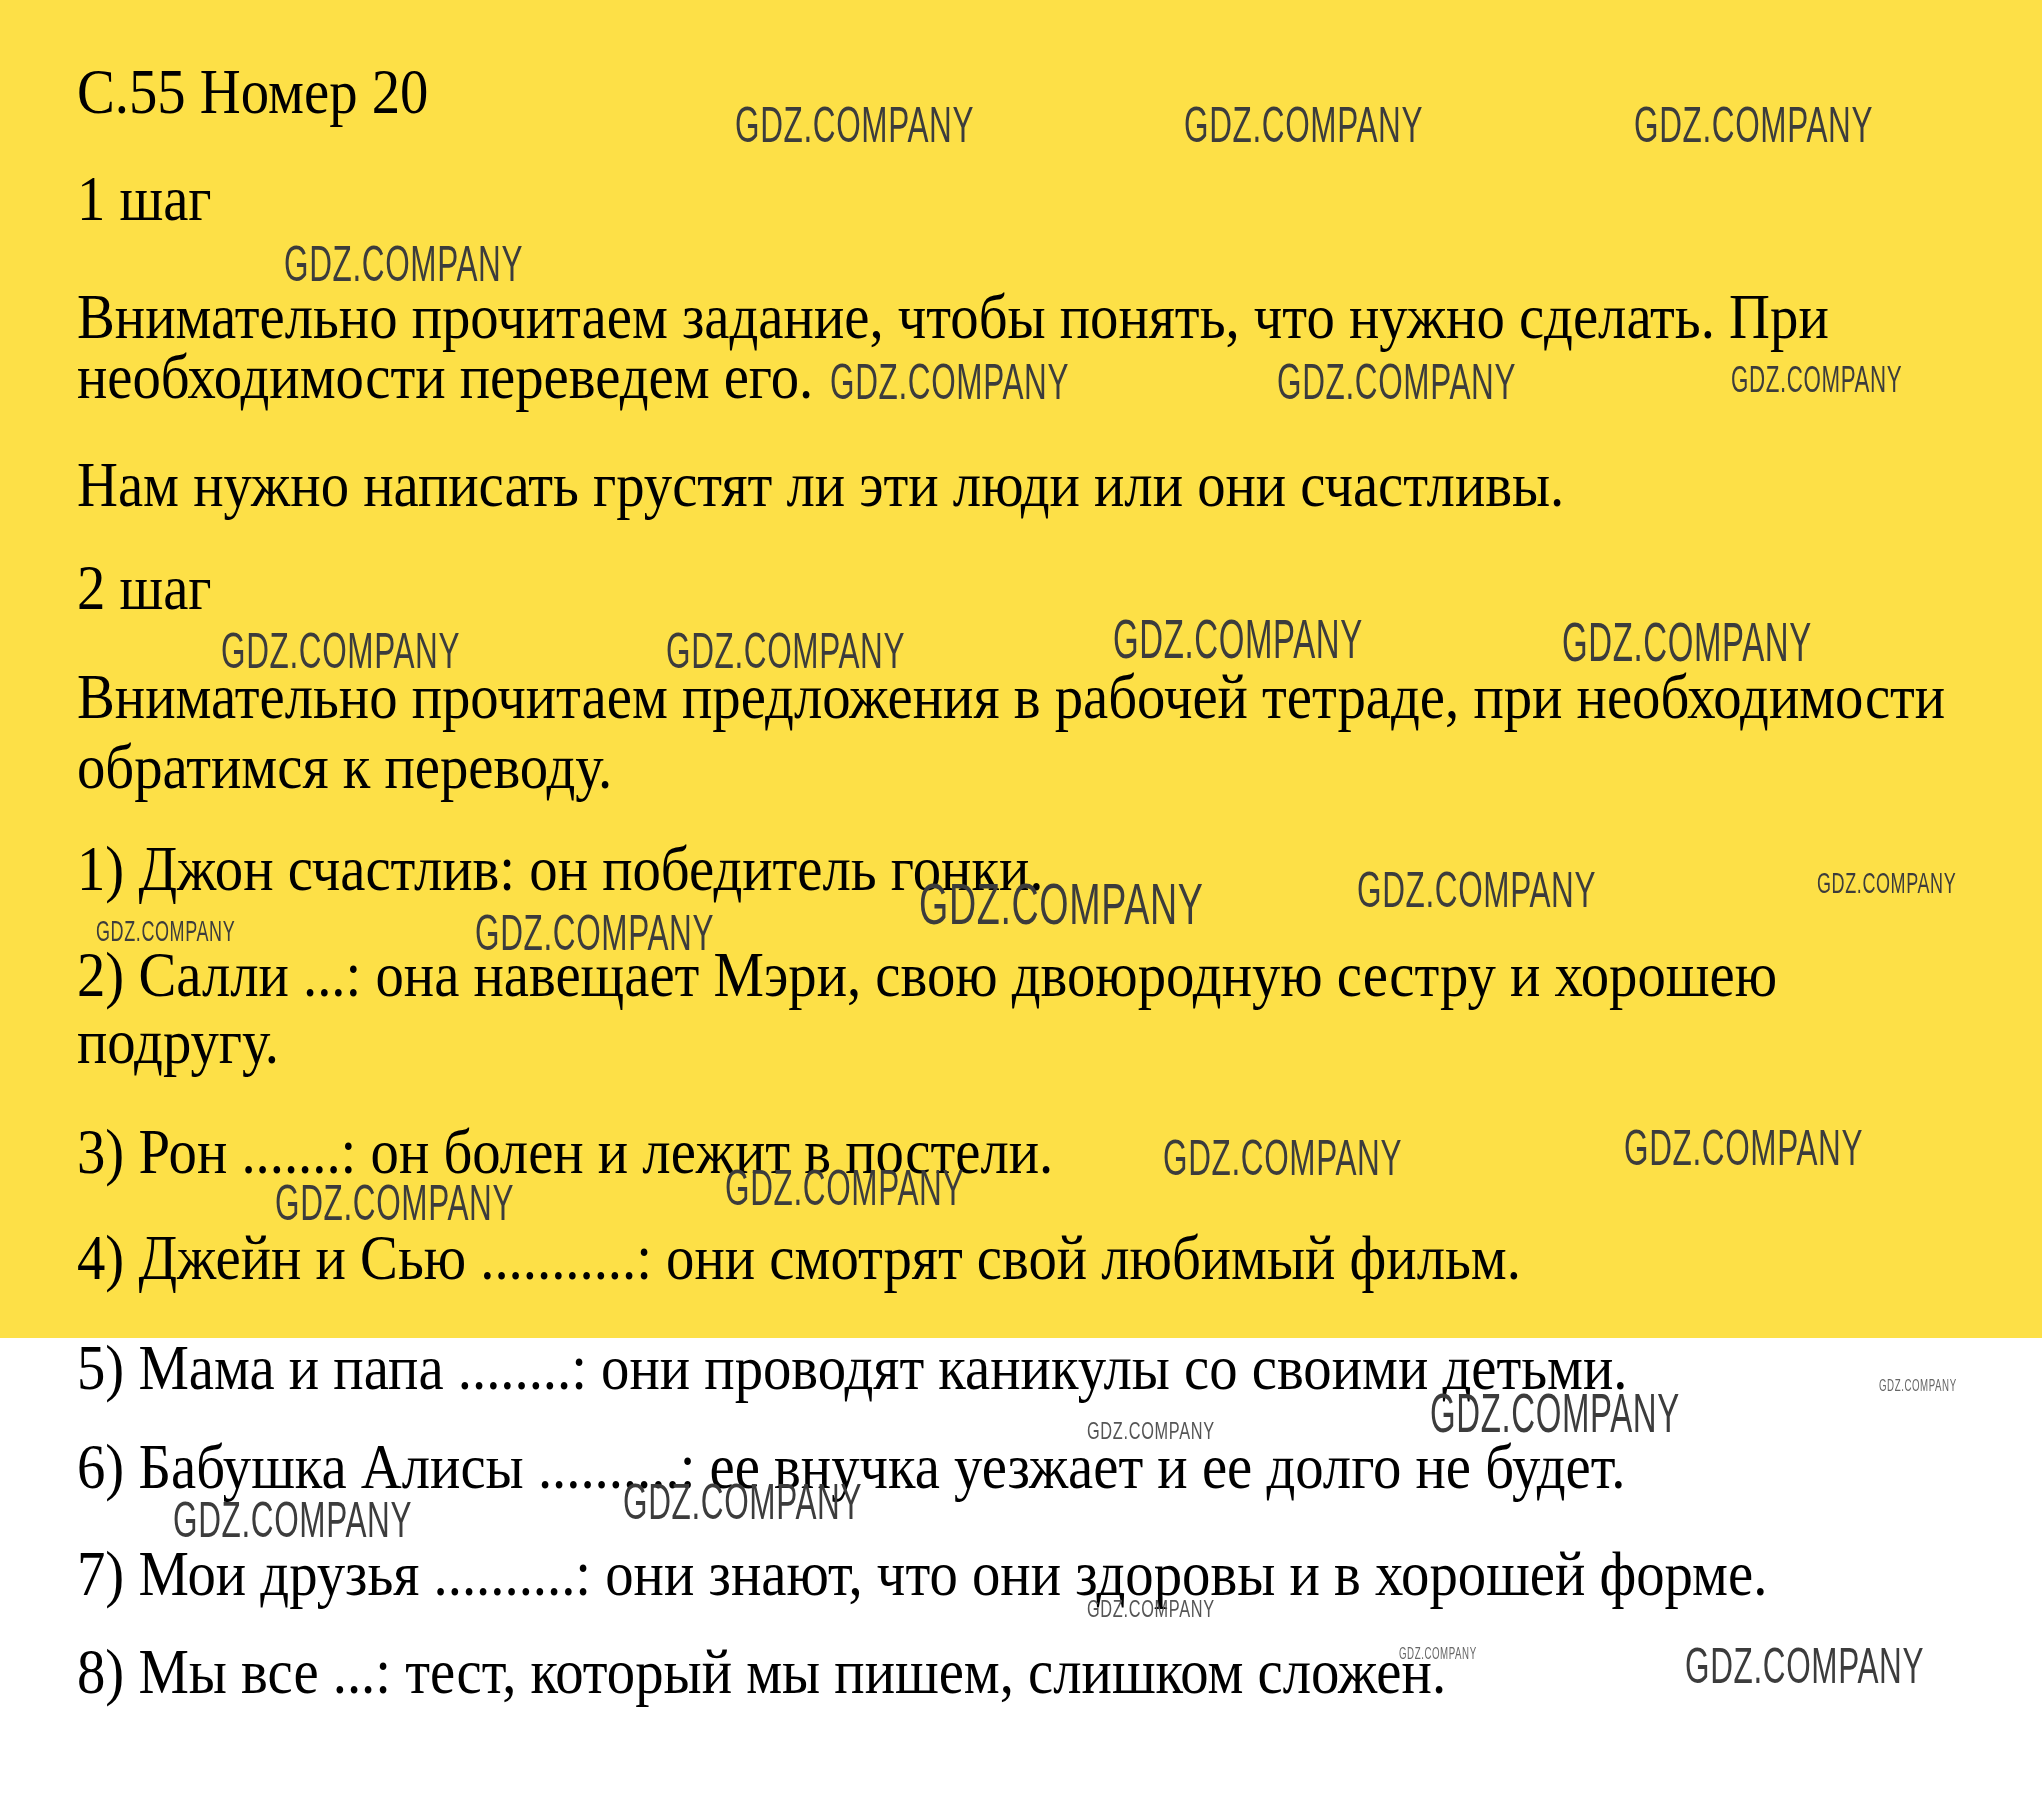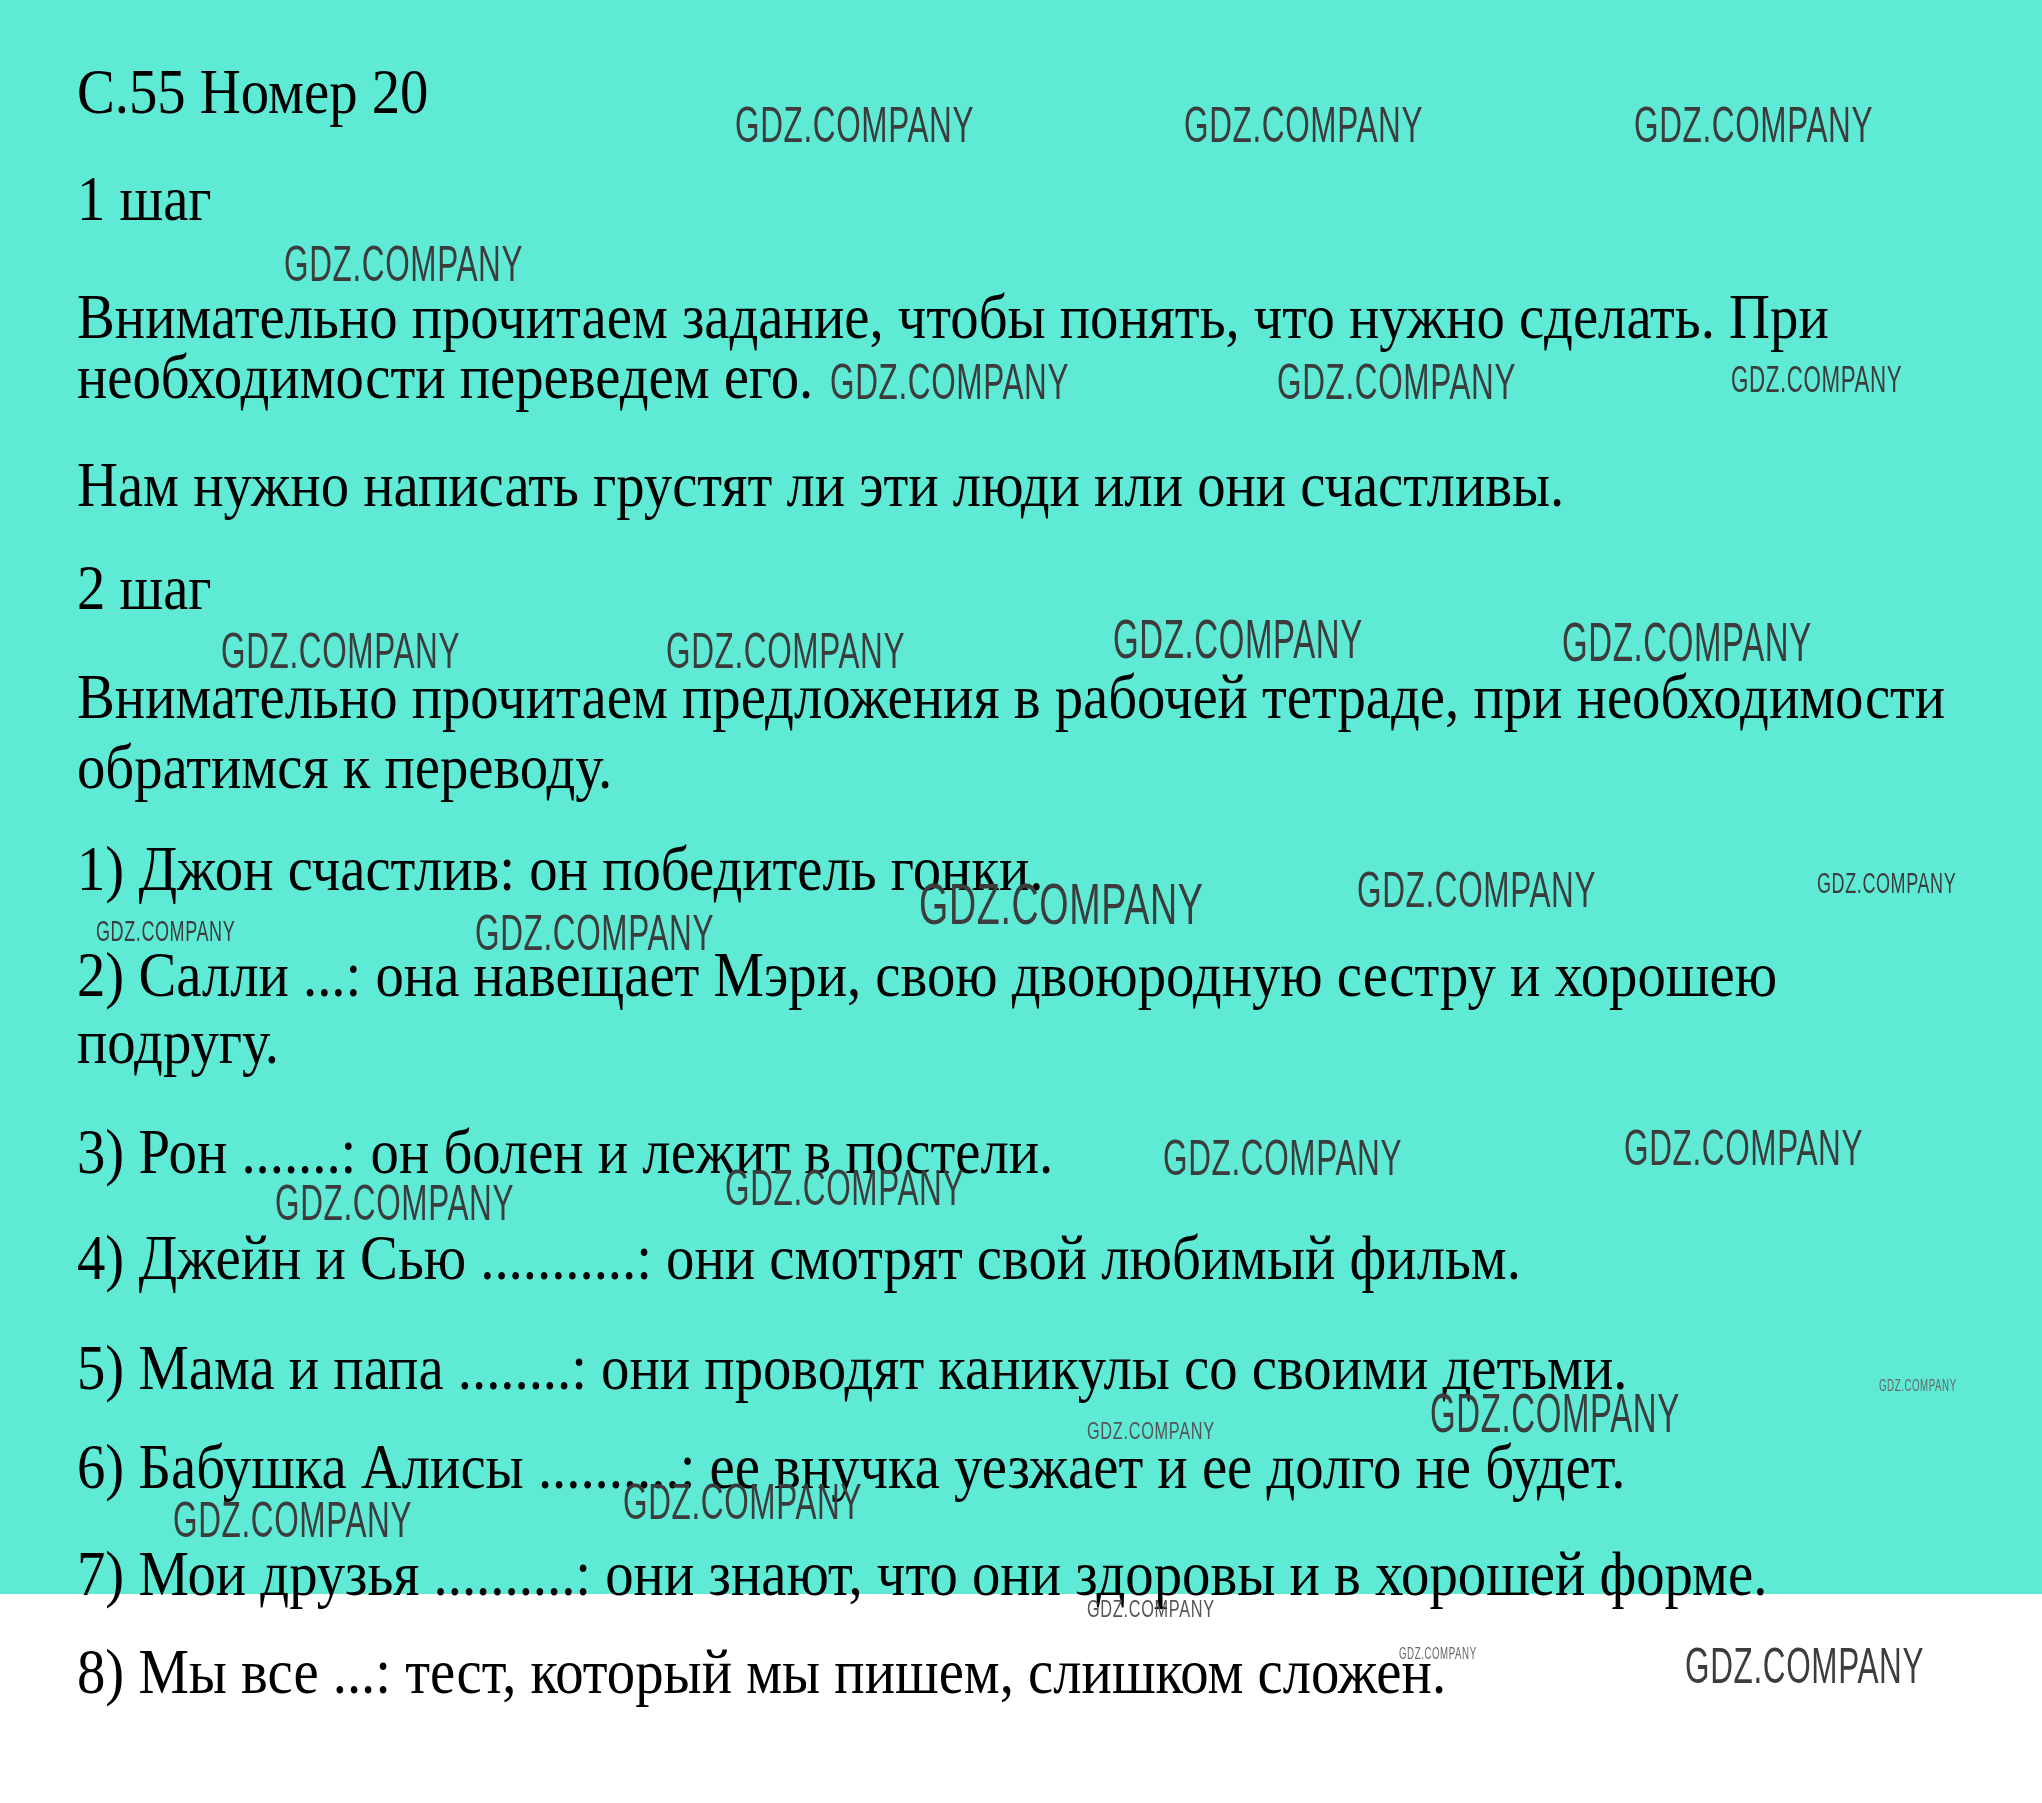--- a/index.html
+++ b/index.html
@@ -1,17 +1,17 @@
 <!DOCTYPE html>
 <html><head>
 <meta charset="utf-8">
 <style>
   html,body{margin:0;padding:0;}
   body{width:2042px;height:1804px;background:#ffffff;overflow:hidden;}
-  .page{position:relative;width:2042px;height:1594px;background:#5eead4;}
+  .page{position:relative;width:2042px;height:1338px;background:#fde047;}
   
   .t{
     position:absolute;left:77px;
     font-family:"Liberation Serif",serif;
     font-size:63px;line-height:1;color:#000;
     white-space:nowrap;
     transform:scaleX(0.9);transform-origin:0 0;
   }
   
   .wm{

